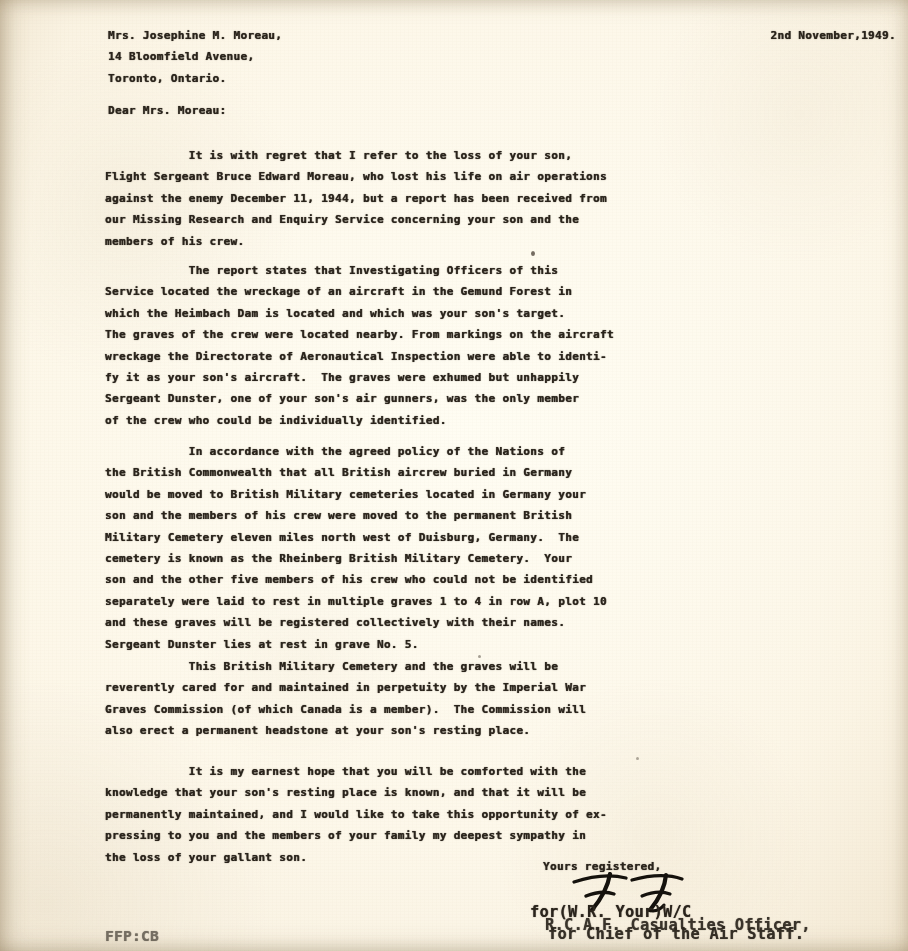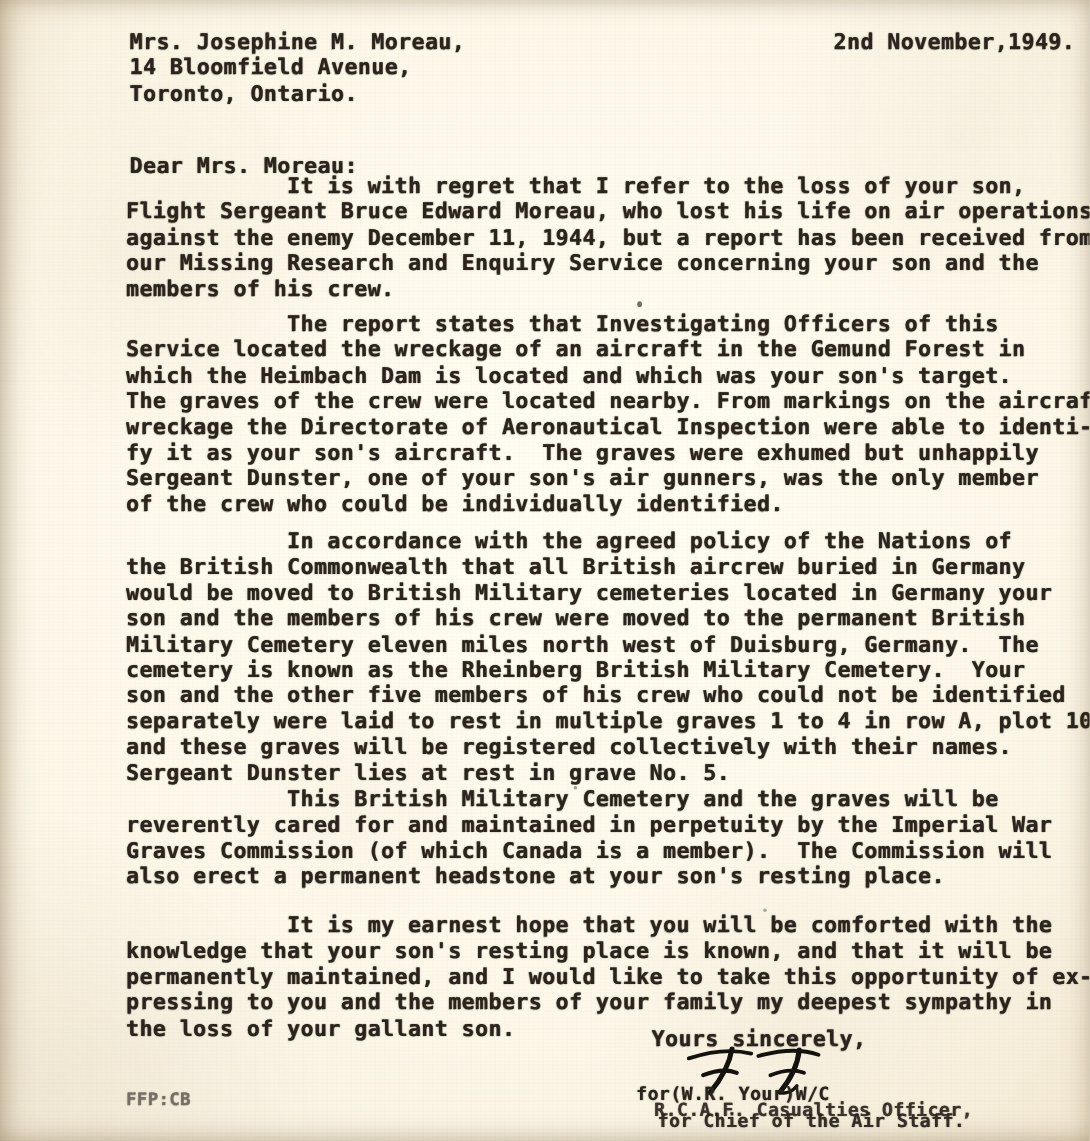--- a/index.html
+++ b/index.html
@@ -43,21 +43,21 @@
       inset -12px 0 26px -14px rgba(120,98,62,0.32),
       inset 0 12px 24px -14px rgba(120,98,62,0.26),
       inset 0 -12px 26px -14px rgba(120,98,62,0.34);
   }
   .letter {
     position: relative;
     z-index: 2;
   }
   .tw {
     font-family: "DejaVu Sans Mono", "Liberation Mono", monospace;
-    font-size: 18px;
+    font-size: 11px;
     line-height: 21.4px;
     letter-spacing: 0.35px;
     white-space: pre;
     color: #2a241c;
     text-shadow:
       0.45px 0 0 rgba(42,36,28,0.55),
       -0.3px 0.25px 0 rgba(60,50,38,0.30),
       0 0 1.3px rgba(40,33,24,0.55);
     font-weight: 700;
     -webkit-font-smoothing: none;
@@ -69,21 +69,21 @@
   }
   #date {
     position: absolute;
     right: 12px;
     top: 25px;
     text-align: right;
   }
   #salutation {
     position: absolute;
     left: 108px;
-    top: 128px;
+    top: 100px;
   }
   .para {
     position: absolute;
     left: 105px;
     width: 810px;
   }
   #p1 { top: 145px; }
   #p2 { top: 260px; }
   #p3 { top: 441px; }
   #p4 { top: 656px; }
@@ -116,21 +116,21 @@
     position: absolute;
     left: 570px;
     top: 872px;
     width: 140px;
     height: 44px;
     pointer-events: none;
   }
   #initials {
     position: absolute;
     left: 105px;
-    top: 907px;
+    top: 926px;
     font-size: 14.4px;
     opacity: 0.62;
   }
   
   .speck {
     position: absolute;
     background: #3a3026;
     border-radius: 50%;
     opacity: 0.7;
     z-index: 3;
@@ -183,21 +183,21 @@
 reverently cared for and maintained in perpetuity by the Imperial War
 Graves Commission (of which Canada is a member).  The Commission will
 also erect a permanent headstone at your son's resting place.</div>
 
     <div id="p5" class="tw para">            It is my earnest hope that you will be comforted with the
 knowledge that your son's resting place is known, and that it will be
 permanently maintained, and I would like to take this opportunity of ex-
 pressing to you and the members of your family my deepest sympathy in
 the loss of your gallant son.</div>
 
-    <div id="closing" class="tw">Yours sincerely,</div>
+    <div id="closing" class="tw">Yours registered,</div>
 
     <svg id="signature" viewBox="0 0 140 44" xmlns="http://www.w3.org/2000/svg">
       <g fill="none" stroke="#15120d" stroke-linecap="round" stroke-linejoin="round">
         <path d="M4 10 C 22 4, 40 2, 56 6" stroke-width="3.2"></path>
         <path d="M40 2 C 38 14, 32 26, 22 38" stroke-width="4.2"></path>
         <path d="M16 24 C 26 20, 36 19, 44 22" stroke-width="3.4"></path>
         <path d="M62 8 C 80 3, 98 2, 112 7" stroke-width="3.2"></path>
         <path d="M96 3 C 95 14, 90 26, 80 38" stroke-width="4.2"></path>
         <path d="M72 24 C 82 20, 92 19, 100 22" stroke-width="3.2"></path>
         <path d="M78 38 C 84 40, 90 38, 94 33" stroke-width="3"></path>

